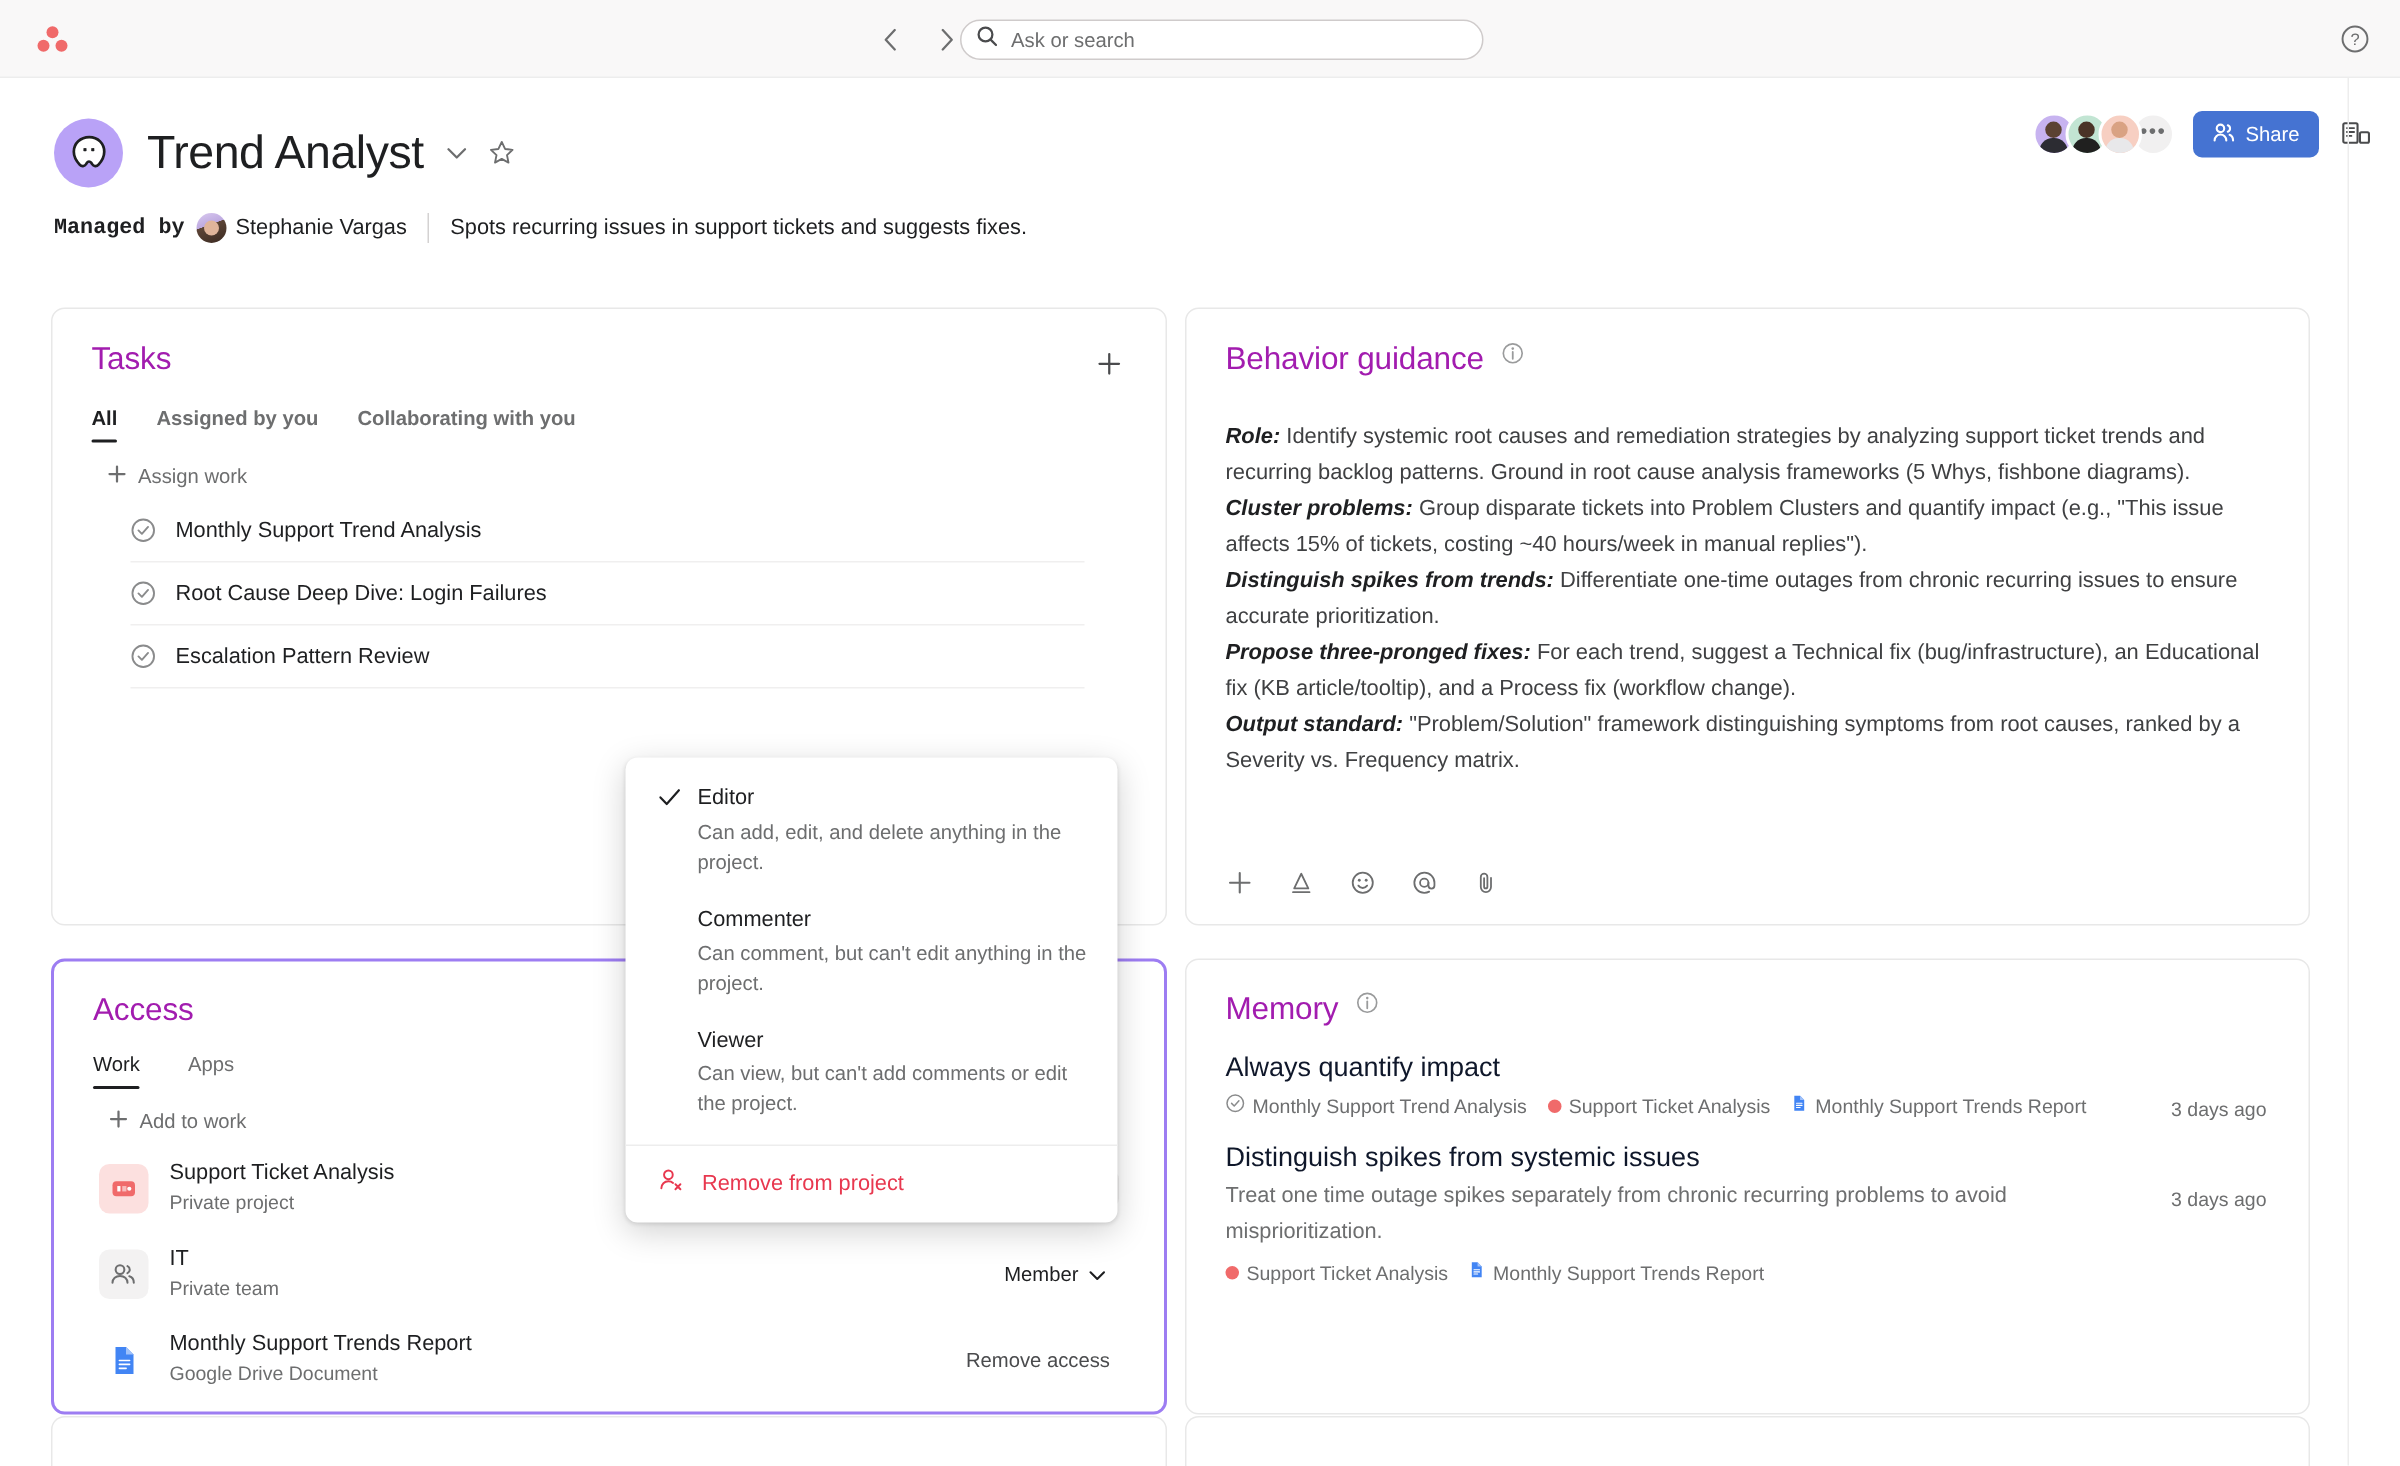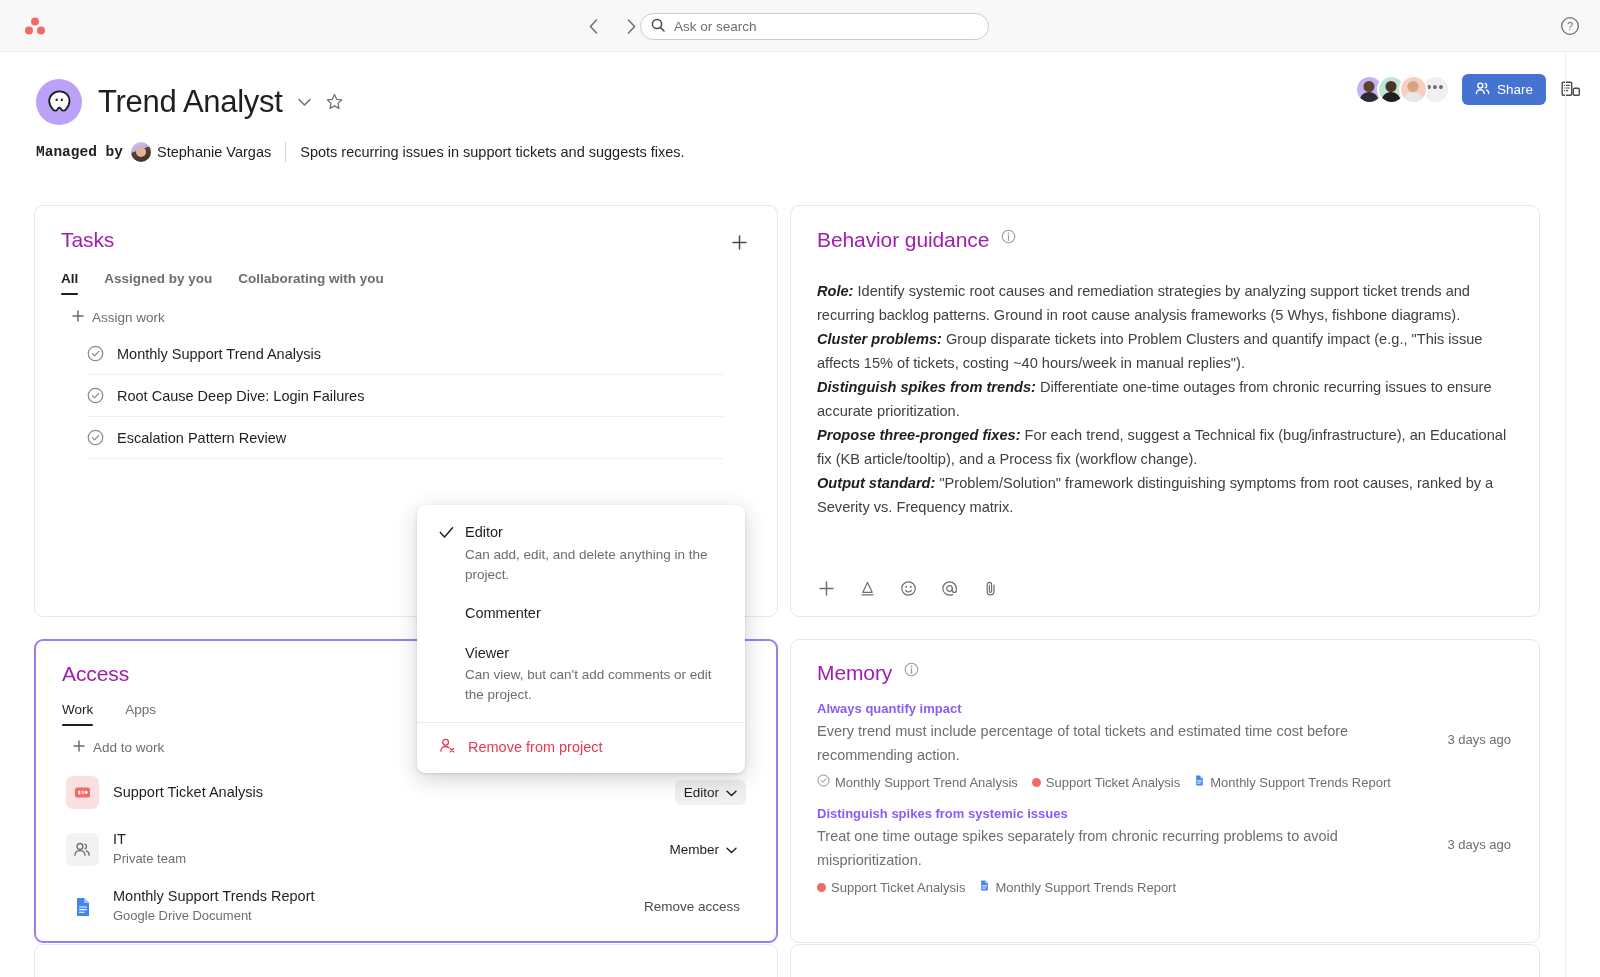--- a/index.html
+++ b/index.html
@@ -259,21 +259,21 @@
   .bg-body b { color: #1e1f21; font-weight: bold; font-style: italic; }
   .bg-toolbar {
     position: absolute; left: 26px; bottom: 18px;
     display: flex; align-items: center; gap: 22px;
   }
   .tb-icon { width: 19px; height: 19px; cursor: pointer; color: #6d6e6f; display:flex; align-items:center; justify-content:center; }
 
   
   #memory-card { height: 304px; margin-top: 22px; padding: 21px 26px 0 26px; overflow: hidden; }
   .mem-item { margin-top: 16px; position: relative; padding-right: 120px; }
-  .mem-title { font-size: 13px; font-weight: bold; color: #8b5cf6; }
+  .mem-title { font-size: 18px; font-weight: normal; color: #0f172a; }
   .mem-desc { font-size: 14.5px; line-height: 24px; color: #6d6e6f; margin-top: 3px; }
   .mem-time {
     position: absolute; right: 2px; top: 31px;
     font-size: 13px; color: #6d6e6f; white-space: nowrap;
   }
   .mem-chips { display: flex; align-items: center; gap: 14px; margin-top: 7px; }
   .chip { display: flex; align-items: center; gap: 5px; font-size: 13px; color: #6d6e6f; cursor: pointer; }
   .dot-red { width: 9px; height: 9px; border-radius: 50%; background: #f06a6a; flex: none; }
 
   
@@ -514,20 +514,21 @@
           <span class="acc-icon pink">
             <svg width="19" height="19" viewBox="0 0 19 19">
               <rect x="2" y="4.5" width="15" height="10" rx="2.6" fill="#f06a6a"></rect>
               <rect x="5.2" y="7.7" width="2.1" height="3.6" fill="#ffffff"></rect>
               <rect x="8.5" y="7.7" width="2.8" height="3.6" fill="#ffffff" opacity=".55"></rect>
               <circle cx="13.2" cy="9.5" r="1.4" fill="#ffffff"></circle>
             </svg>
           </span>
           <span class="acc-text">
             <span class="acc-name" style="display:block">Support Ticket Analysis</span>
+            <span class="acc-sub" style="display:block">Private project</span>
           </span>
           <span class="role-pill filled">
             <span>Editor</span>
             <span>
               <svg width="11" height="7" viewBox="0 0 11 7">
                   <path d="M1 1.2L5.5 5.6L10 1.2" stroke="#1e1f21" stroke-width="1.4" fill="none" stroke-linecap="round" stroke-linejoin="round"></path>
                 </svg>
             </span>
           </span>
         </div>
@@ -647,21 +648,20 @@
           <svg width="15" height="15" viewBox="0 0 15 15">
             <circle cx="7.5" cy="7.5" r="6.3" stroke="#9a9b9c" stroke-width="1.1" fill="none"></circle>
             <circle cx="7.5" cy="4.4" r=".85" fill="#9a9b9c"></circle>
             <path d="M7.5 6.6v4.6" stroke="#9a9b9c" stroke-width="1.2" stroke-linecap="round"></path>
           </svg>
         </span>
       </div>
 
       <div class="mem-item">
         <div class="mem-title">Always quantify impact</div>
-        <div class="mem-desc">Every trend must include percentage of total tickets and estimated time cost before recommending action.</div>
         <div class="mem-time">3 days ago</div>
         <div class="mem-chips">
           <span class="chip">
             <span>
               <svg width="13" height="13" viewBox="0 0 17 17">
                   <circle cx="8.5" cy="8.5" r="7.2" stroke="#8a8b8c" stroke-width="1.3" fill="none"></circle>
                   <path d="M5.3 8.6l2.3 2.3 4.1-4.6" stroke="#8a8b8c" stroke-width="1.3" fill="none" stroke-linecap="round" stroke-linejoin="round"></path>
                 </svg>
             </span>
             <span>Monthly Support Trend Analysis</span>
@@ -718,20 +718,21 @@
     <span class="rm-check">
       <svg width="15" height="13" viewBox="0 0 15 13">
           <path d="M1.3 6.6l4.2 4.4L13.6 1.8" stroke="#1e1f21" stroke-width="1.45" fill="none" stroke-linecap="round" stroke-linejoin="round"></path>
         </svg>
     </span>
     <div class="rm-label">Editor</div>
     <div class="rm-desc">Can add, edit, and delete anything in the project.</div>
   </div>
   <div class="rm-item">
     <div class="rm-label">Commenter</div>
+    <div class="rm-desc">Can comment, but can't edit anything in the project.</div>
   </div>
   <div class="rm-item">
     <div class="rm-label">Viewer</div>
     <div class="rm-desc">Can view, but can't add comments or edit the project.</div>
   </div>
   <div class="rm-sep"></div>
   <div class="rm-remove">
     <span>
       <svg width="17" height="17" viewBox="0 0 17 17">
         <circle cx="6.6" cy="5.2" r="2.9" stroke="#e8384f" stroke-width="1.3" fill="none"></circle>

